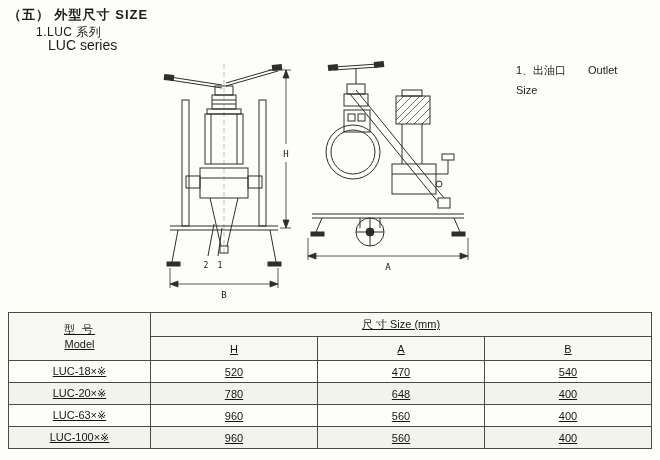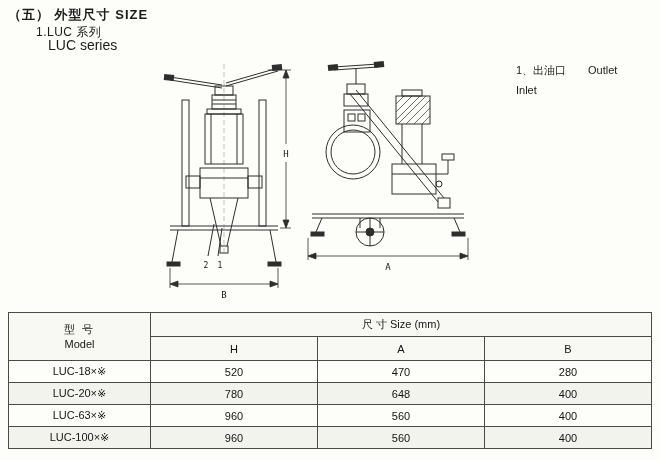--- a/index.html
+++ b/index.html
@@ -16,20 +16,21 @@
   .legend-row{display:flex}
   .legend-row .cn{width:72px}
   .draw{position:absolute}
   #draw-left{left:158px;top:56px}
   #draw-right{left:298px;top:56px}
   svg text{font-family:"DejaVu Sans Mono","Liberation Mono",monospace;fill:#141414}
   table.size{
     position:absolute;left:8px;top:312px;width:644px;
     border-collapse:collapse;font-size:11px;text-align:center;color:#141414;
     background:#fdfdf9;
+    text-decoration:underline;
   }
   table.size td{border:1px solid #4a4a4a;padding:0;height:22px;vertical-align:middle}
   tr.hrow td{height:24px;background:#f9f9f4}
   td.model-col{width:142px}
   td.dim-col{width:167px}
   tr.stripe td{background:#f3f3ee}
   .model-head div{line-height:15px;letter-spacing:2px}
   .model-head .en{letter-spacing:0}
 </style>
 </head>
@@ -40,21 +41,21 @@
   <div class="title">（五） 外型尺寸  SIZE</div>
   <div class="series-cn">1.LUC 系列</div>
   <div class="series-en">LUC series</div>
 
   <div class="legend">
     <div class="legend-row">
       <span class="cn">1、出油口</span>
       <span class="en">Outlet</span>
     </div>
     <div class="legend-row">
-      <span class="en">Inlet</span>
+      <span class="en">Size</span>
     </div>
   </div>
 
   <svg id="draw-left" class="draw" width="140" height="245" viewBox="0 0 140 245">
     <g stroke="#2e2e2e" stroke-width="1" fill="none">
       <line x1="66" y1="8" x2="66" y2="200" stroke="#9a9a9a" stroke-width="0.6" stroke-dasharray="5,3"></line>
 
       <line x1="12" y1="21" x2="64" y2="29"></line>
       <line x1="12" y1="24" x2="64" y2="32"></line>
       <line x1="120" y1="12" x2="68" y2="27"></line>
@@ -194,21 +195,21 @@
     </tr>
     <tr class="hrow">
       <td class="dim-col">H</td>
       <td class="dim-col">A</td>
       <td class="dim-col">B</td>
     </tr>
     <tr>
       <td>LUC-18×※</td>
       <td>520</td>
       <td>470</td>
-      <td>280</td>
+      <td>540</td>
     </tr>
     <tr class="stripe">
       <td>LUC-20×※</td>
       <td>780</td>
       <td>648</td>
       <td>400</td>
     </tr>
     <tr>
       <td>LUC-63×※</td>
       <td>960</td>

